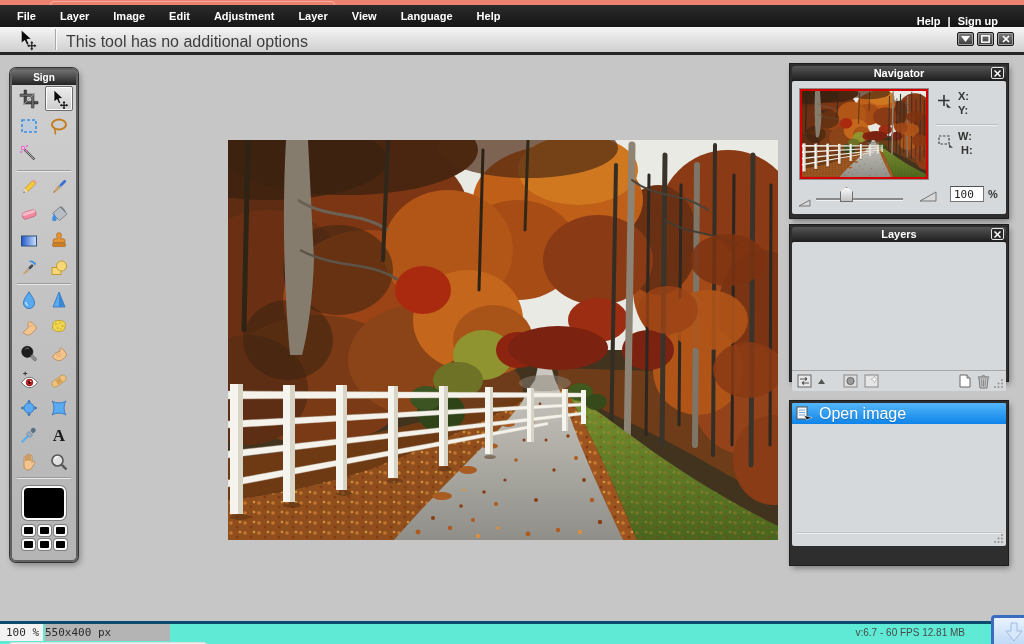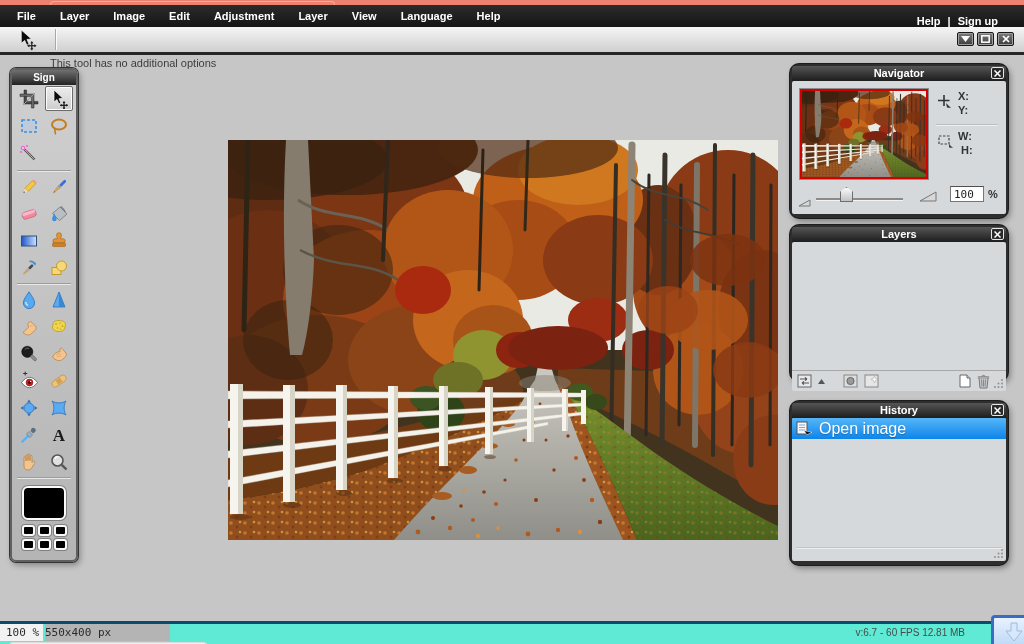--- a/index.html
+++ b/index.html
@@ -13,21 +13,21 @@
   .menubar{position:absolute;left:0;top:5px;width:1024px;height:22px;
        background:linear-gradient(#2b2b2b,#151515);display:flex;align-items:center;
        padding-left:17px;box-sizing:border-box;}
   .menu-item{color:#fff;font-size:11px;font-weight:bold;margin-right:24px;cursor:default;white-space:nowrap;}
   .account{position:absolute;right:26px;top:5px;height:22px;display:flex;align-items:center;gap:7px;
        color:#fff;font-size:11px;font-weight:bold;}
   .optionsbar{position:absolute;left:0;top:27px;width:1024px;height:25px;
        background:linear-gradient(#f5f5f5,#cfcfcf);border-bottom:3px solid #262626;}
   .tool-indicator{position:absolute;left:14px;top:1px;width:26px;height:23px;}
   .opt-sep{position:absolute;left:55px;top:2px;width:1px;height:21px;background:#a8a8a8;box-shadow:1px 0 0 #fbfbfb;}
-  .opt-msg{position:absolute;left:50px;top:6px;font-size:11px;color:#3d3d3d;margin-top:24px;}
+  .opt-msg{position:absolute;left:66px;top:6px;font-size:16px;color:#3d3d3d;}
   .winbtns{position:absolute;right:10px;top:5px;display:flex;gap:3px;}
   .winbtn{width:17px;height:14px;background:linear-gradient(#7d7d7d,#3c3c3c);
        border:1px solid #191919;border-radius:2px;box-shadow:inset 0 0 0 1px #9e9e9e;
        display:flex;align-items:center;justify-content:center;padding:0;cursor:pointer;}
   
   .tools-panel{position:absolute;left:10px;top:68px;width:64px;
        background:linear-gradient(#d0d0d0,#b4b4b4);
        border:2px solid #606060;border-radius:6px;
        box-shadow:0 0 0 1px #353535,2px 3px 6px rgba(0,0,0,.35);}
   .tools-header{height:15px;background:linear-gradient(#707070,#232323);
@@ -44,21 +44,21 @@
   .swatch-area{padding:6px 0 10px;display:flex;flex-direction:column;align-items:center;gap:5px;}
   .main-swatch{width:40px;height:30px;border:2px solid #fafafa;border-radius:6px;
        box-shadow:0 0 0 1px #808080;cursor:pointer;}
   .mini-swatches{display:grid;grid-template-columns:repeat(3,13px);gap:3px;}
   .mini-swatch{width:9px;height:7px;border:2px solid #fafafa;border-radius:3px;
        box-shadow:0 0 0 1px #808080;cursor:pointer;}
   
   .canvas-wrap{position:absolute;left:228px;top:140px;width:550px;height:400px;}
   .canvas-wrap svg{display:block;}
   
-  .panel{position:absolute;left:790px;width:218px;background:#2e2e2e;border-radius:9px;
+  .panel{position:absolute;left:790px;width:218px;background:#2e2e2e;border-radius:0;
        padding:2px;box-sizing:border-box;box-shadow:0 0 0 1px #1d1d1d,2px 3px 6px rgba(0,0,0,.4);}
   .panel-header{height:15px;position:relative;color:#fff;font-size:11px;font-weight:bold;
        text-align:center;line-height:15px;background:linear-gradient(#555,#1d1d1d);
        border-radius:3px 3px 0 0;}
   .panel-close{position:absolute;right:2px;top:1px;width:13px;height:12px;background:#2a2a2a;
        border:1px solid #e6e6e6;border-radius:2px;display:flex;align-items:center;
        justify-content:center;padding:0;cursor:pointer;}
   .panel-body{background:#d5d9db;border-radius:2px;position:relative;overflow:hidden;}
   #navigator{top:64px;height:154px;} #navigator .panel-body{height:133px;}
   #layers{top:225px;height:156px;}   #layers .panel-body{height:149px;}
@@ -759,31 +759,20 @@
             <circle cx="9" cy="9" r="1"></circle>
             <circle cx="5.5" cy="9" r="1"></circle>
             <circle cx="2" cy="9" r="1"></circle>
           </g>
         </svg>
     </span>
   </div>
 </div>
 
 <div class="panel" id="history">
-  <div class="panel-header">
-    <span>History</span>
-    <button class="panel-close">
-        <svg width="7" height="7" viewBox="0 0 7 7">
-          <g stroke="#fff" stroke-width="1.5">
-            <line x1="0.5" y1="0.5" x2="6.5" y2="6.5"></line>
-            <line x1="6.5" y1="0.5" x2="0.5" y2="6.5"></line>
-          </g>
-        </svg>
-      </button>
-  </div>
   <div class="panel-body">
     <div>
         <div class="history-row sel">
           <span style="line-height:0"><svg width="17" height="15" viewBox="0 0 17 15">
               <rect x="1" y="1" width="10" height="12" fill="#f8f8f8" stroke="#555" stroke-width="1"></rect>
               <g stroke="#7aa8d8" stroke-width="1">
                 <line x1="3" y1="4" x2="9" y2="4"></line>
                 <line x1="3" y1="6.5" x2="9" y2="6.5"></line>
                 <line x1="3" y1="9" x2="9" y2="9"></line>
               </g>

